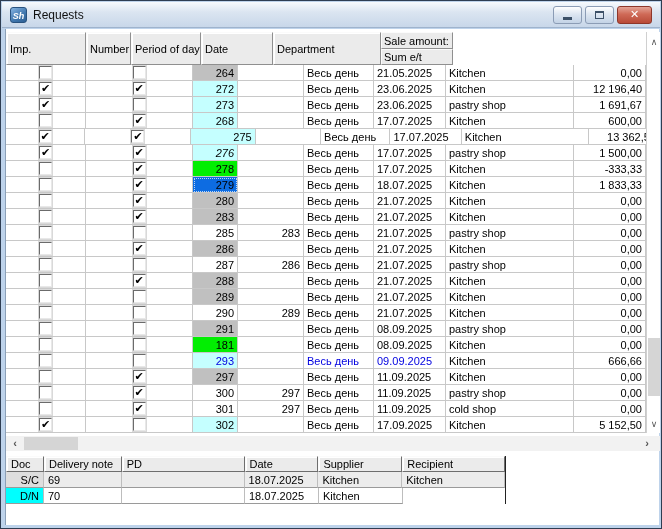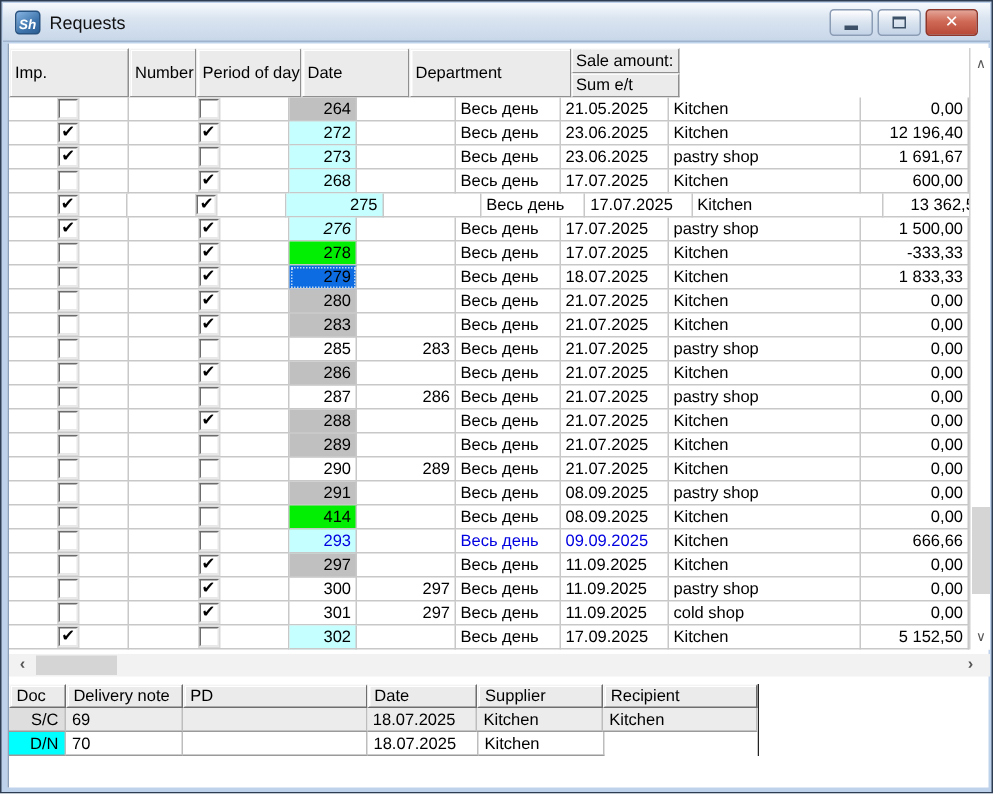--- a/index.html
+++ b/index.html
@@ -357,21 +357,21 @@
             <div class="gcell c-department" style="width: 128px;">pastry shop</div>
             <div class="gcell c-sum" style="width: 72px;">0,00</div>
           </div>
           <div class="grow">
             <div class="gcell c-imp" style="width: 80px;">
               <span class="cb"></span>
             </div>
             <div class="gcell c-proc" style="width: 107px;">
               <span class="cb"></span>
             </div>
-            <div class="gcell c-number bg-green" style="width: 45px;">414</div>
+            <div class="gcell c-number bg-green" style="width: 45px;">181</div>
             <div class="gcell c-parent" style="width: 66px;"></div>
             <div class="gcell c-period" style="width: 70px;">Весь день</div>
             <div class="gcell c-date" style="width: 72px;">08.09.2025</div>
             <div class="gcell c-department" style="width: 128px;">Kitchen</div>
             <div class="gcell c-sum" style="width: 72px;">0,00</div>
           </div>
           <div class="grow">
             <div class="gcell c-imp" style="width: 80px;">
               <span class="cb"></span>
             </div>

